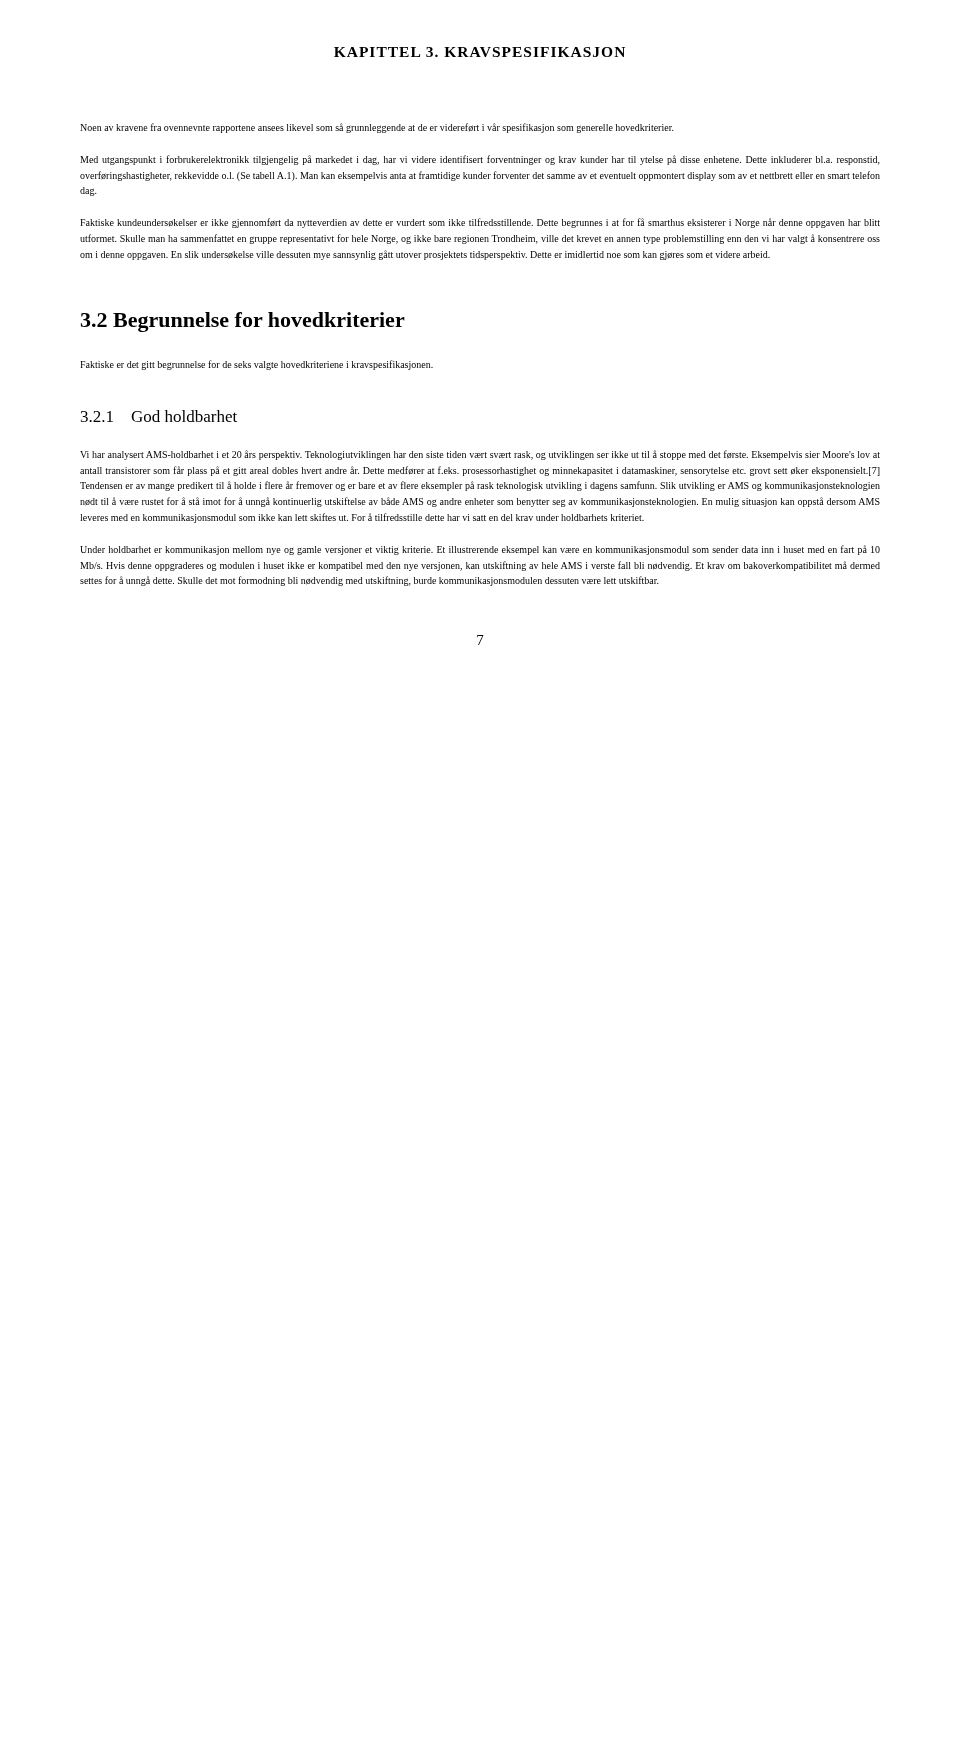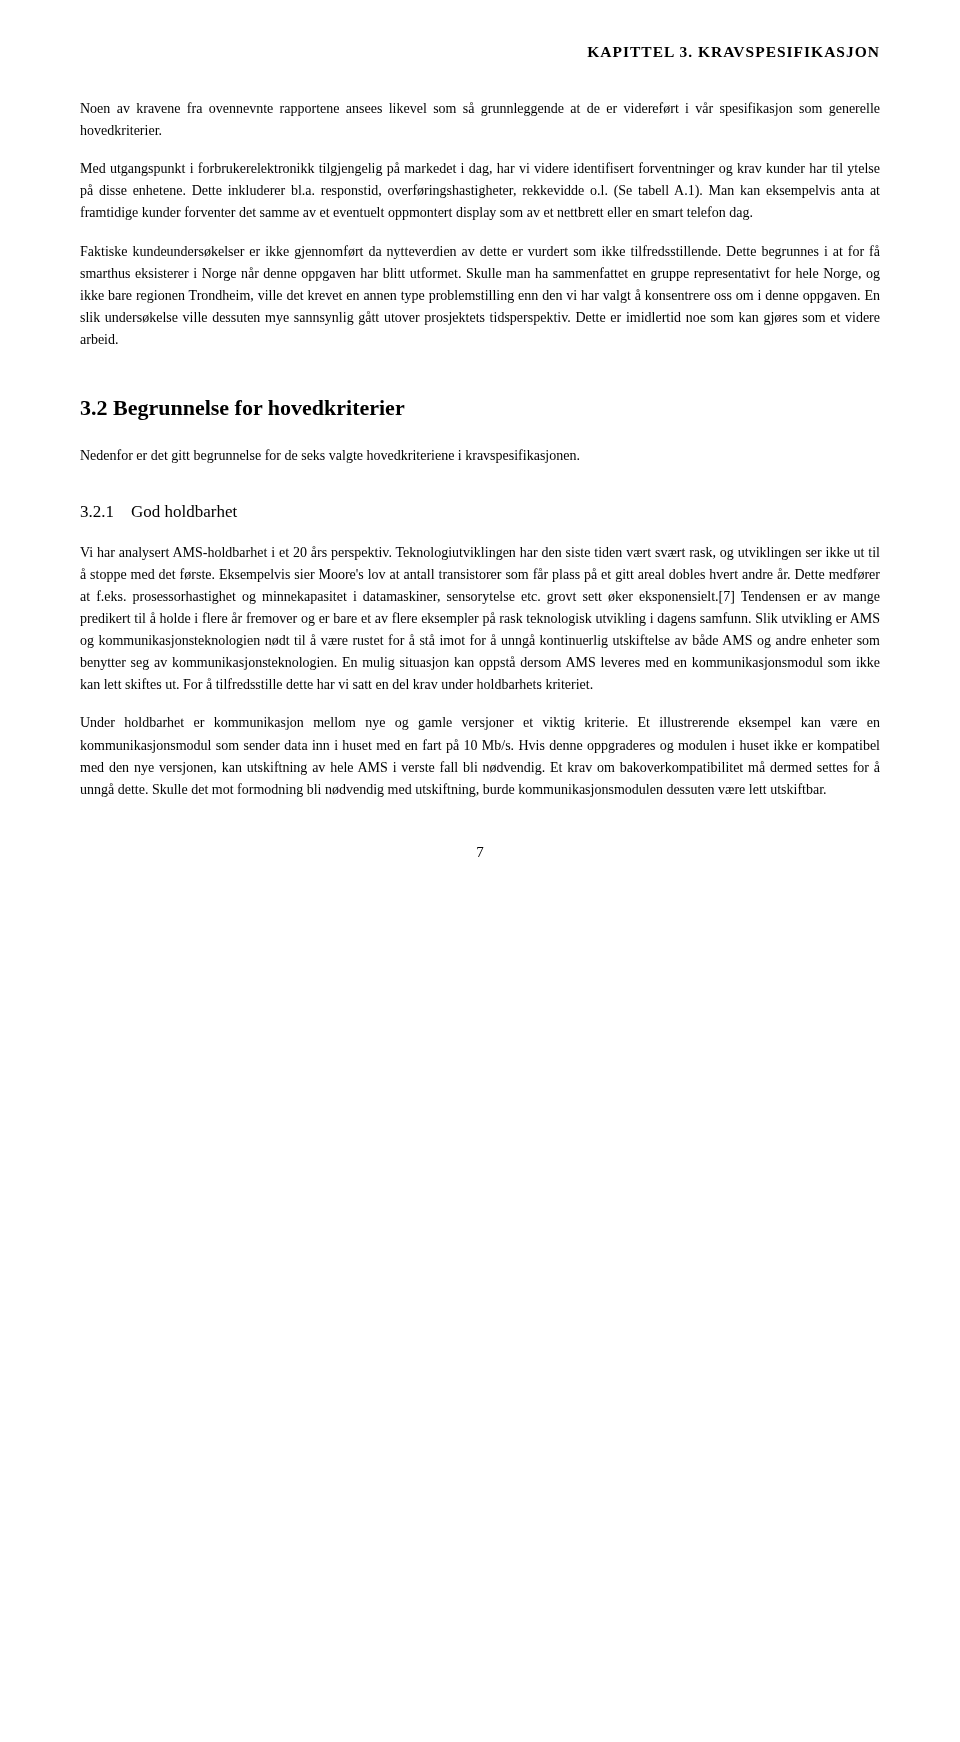--- a/index.html
+++ b/index.html
@@ -18,32 +18,32 @@
 
     .page {
       width: 960px;
       min-height: 1742px;
       margin: 0 auto;
       padding: 40px 80px 60px 80px;
       position: relative;
     }
 
     .chapter-header {
-      text-align: right;
+      text-align: center;
       font-size: 15.5px;
       font-weight: bold;
       letter-spacing: 1px;
-      margin-bottom: 34px;
+      margin-bottom: 56px;
       font-variant: small-caps;
     }
 
     .body-text {
       text-align: justify;
       margin-bottom: 16px;
-      font-size: 14px;
+      font-size: 10px;
       line-height: 1.58;
     }
 
     .section-heading {
       font-size: 22px;
       font-weight: bold;
       margin-top: 40px;
       margin-bottom: 20px;
     }
 
@@ -73,21 +73,21 @@
 
   <p class="body-text">Med utgangspunkt i forbrukerelektronikk tilgjengelig på markedet i dag, har vi videre identifisert forventninger og krav kunder har til ytelse på disse enhetene. Dette inkluderer bl.a. responstid, overføringshastigheter, rekkevidde o.l. (Se tabell A.1). Man kan eksempelvis anta at framtidige kunder forventer det samme av et eventuelt oppmontert display som av et nettbrett eller en smart telefon dag.</p>
 
   <p class="body-text">Faktiske kundeundersøkelser er ikke gjennomført da nytteverdien av dette er vurdert som ikke tilfredsstillende. Dette begrunnes i at for få smarthus eksisterer i Norge når denne oppgaven har blitt utformet. Skulle man ha sammenfattet en gruppe representativt for hele Norge, og ikke bare regionen Trondheim, ville det krevet en annen type problemstilling enn den vi har valgt å konsentrere oss om i denne oppgaven. En slik undersøkelse ville dessuten mye sannsynlig gått utover prosjektets tidsperspektiv. Dette er imidlertid noe som kan gjøres som et videre arbeid.</p>
 
   <div class="section-heading">
     <span>3.2</span>
     <span>Begrunnelse for hovedkriterier</span>
   </div>
 
-  <p class="body-text">Nedenfor er det gitt begrunnelse for de seks valgte hovedkriteriene i kravspesifikasjonen.</p>
+  <p class="body-text">Faktiske er det gitt begrunnelse for de seks valgte hovedkriteriene i kravspesifikasjonen.</p>
 
   <div class="subsection-heading">
     <span>3.2.1</span>
     &nbsp;&nbsp;
     <span>God holdbarhet</span>
   </div>
 
   <p class="body-text">Vi har analysert AMS-holdbarhet i et 20 års perspektiv. Teknologiutviklingen har den siste tiden vært svært rask, og utviklingen ser ikke ut til å stoppe med det første. Eksempelvis sier Moore's lov at antall transistorer som får plass på et gitt areal dobles hvert andre år. Dette medfører at f.eks. prosessorhastighet og minnekapasitet i datamaskiner, sensorytelse etc. grovt sett øker eksponensielt.[7] Tendensen er av mange predikert til å holde i flere år fremover og er bare et av flere eksempler på rask teknologisk utvikling i dagens samfunn. Slik utvikling er AMS og kommunikasjonsteknologien nødt til å være rustet for å stå imot for å unngå kontinuerlig utskiftelse av både AMS og andre enheter som benytter seg av kommunikasjonsteknologien. En mulig situasjon kan oppstå dersom AMS leveres med en kommunikasjonsmodul som ikke kan lett skiftes ut. For å tilfredsstille dette har vi satt en del krav under holdbarhets kriteriet.</p>
 
   <p class="body-text">Under holdbarhet er kommunikasjon mellom nye og gamle versjoner et viktig kriterie. Et illustrerende eksempel kan være en kommunikasjonsmodul som sender data inn i huset med en fart på 10 Mb/s. Hvis denne oppgraderes og modulen i huset ikke er kompatibel med den nye versjonen, kan utskiftning av hele AMS i verste fall bli nødvendig. Et krav om bakoverkompatibilitet må dermed settes for å unngå dette. Skulle det mot formodning bli nødvendig med utskiftning, burde kommunikasjonsmodulen dessuten være lett utskiftbar.</p>

